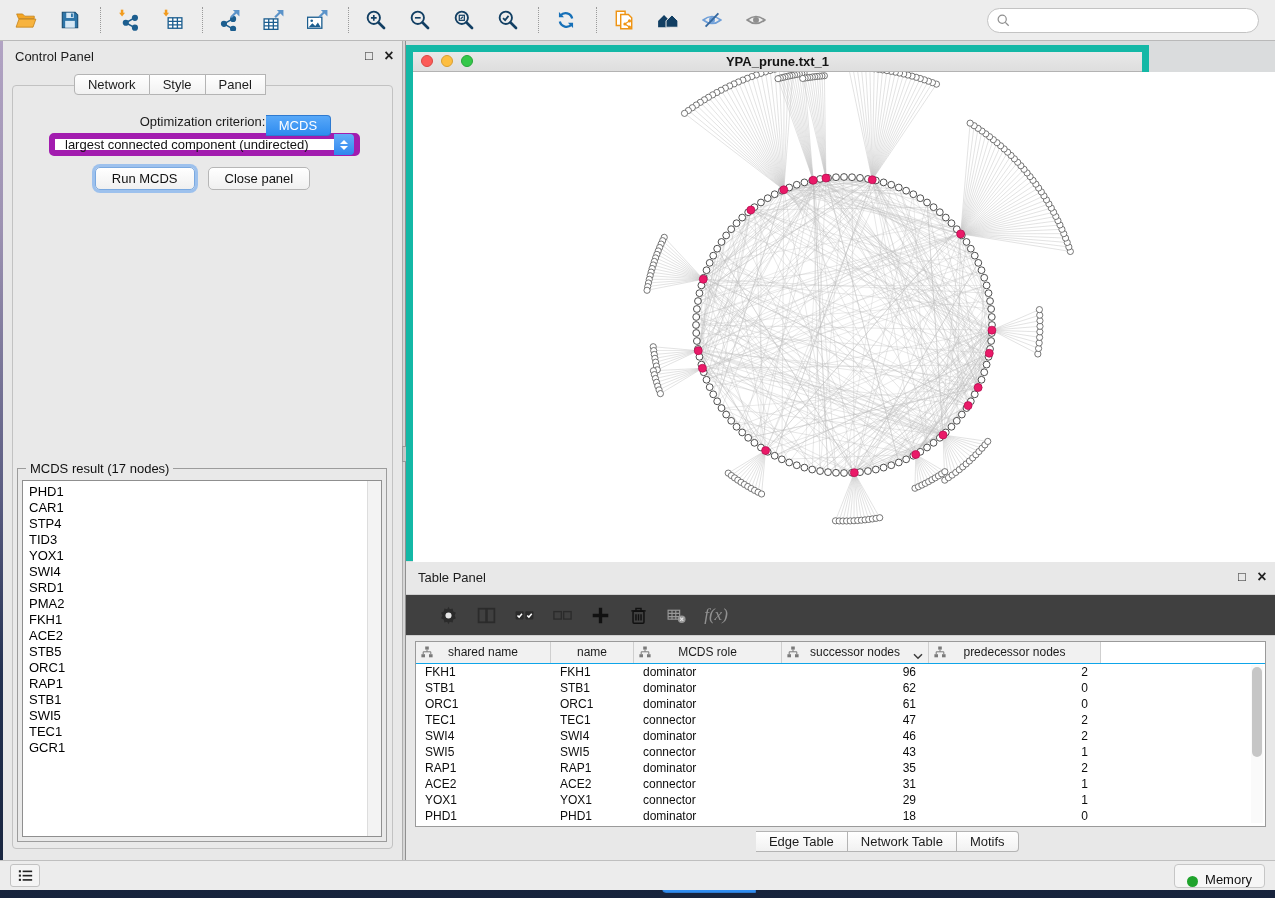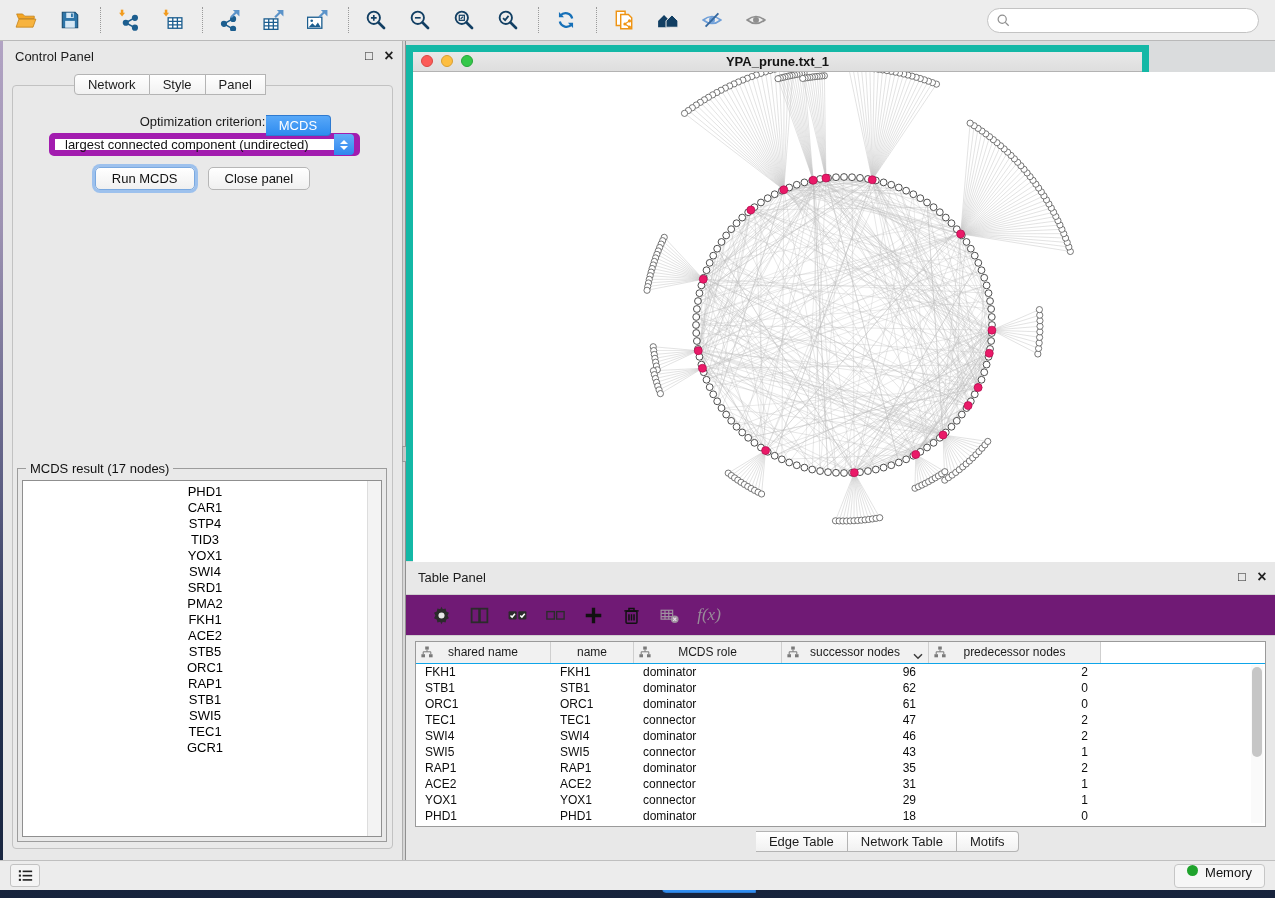--- a/index.html
+++ b/index.html
@@ -43,21 +43,21 @@
   .select-box .sel-text{flex:1;font-size:13px;color:#111;padding-left:10px;white-space:nowrap;overflow:hidden;}
   .select-stepper{width:20px;height:21px;border-radius:0 4px 4px 0;background:linear-gradient(#63adf9,#2f86ee);
                   display:flex;flex-direction:column;align-items:center;justify-content:center;gap:2px;flex:none;}
   .select-stepper i{width:0;height:0;border-left:4px solid transparent;border-right:4px solid transparent;}
   .select-stepper .up{border-bottom:4px solid #fff;}
   .select-stepper .dn{border-top:4px solid #fff;}
   .cp-buttons{position:absolute;left:0;right:0;top:81px;display:flex;justify-content:center;gap:13px;}
   .mac-btn{height:23px;padding:0 16px;background:linear-gradient(#ffffff,#f0f0f0);border:1px solid #b6b6b6;
            border-radius:5px;font:13px "Liberation Sans",sans-serif;color:#111;cursor:pointer;}
   .mac-btn.focused{box-shadow:0 0 0 3px rgba(95,160,240,.55);border-color:#7aa9e0;}
-  .result-group{position:absolute;left:4px;right:5px;top:382px;height:372px;border:1px solid #9c9c9c;text-align:center;}
+  .result-group{position:absolute;left:4px;right:5px;top:382px;height:372px;border:1px solid #9c9c9c;}
   .result-legend{position:absolute;left:8px;top:-8px;background:#e9e9e9;padding:0 4px;font-size:13px;color:#111;}
   .result-list{position:absolute;left:4px;right:4px;top:11px;bottom:4px;background:#ffffff;
                border:1px solid #8f8f8f;overflow:hidden;}
   .result-scroll{position:absolute;right:0;top:0;bottom:0;width:13px;background:#f3f3f3;border-left:1px solid #ddd;}
   .mcds-item{font-size:13px;line-height:16px;padding-left:6px;color:#000;}
   .result-items{padding-top:3px;}
   
   .splitter{position:absolute;left:403px;top:41px;width:3px;height:819px;background:#d6d6d6;
             border-right:1px solid #909090;box-sizing:border-box;}
   .splitter-handle{position:absolute;left:-1px;top:405px;width:5px;height:14px;background:#c8c8c8;
@@ -70,23 +70,23 @@
                 border-bottom:1px solid #b3b3b3;}
   .traffic{position:absolute;left:8px;top:3px;display:flex;gap:8px;}
   .tl{width:12px;height:12px;border-radius:50%;box-sizing:border-box;cursor:pointer;}
   .tl.red{background:#fc5b57;border:1px solid #d94742;}
   .tl.yellow{background:#fdbe41;border:1px solid #d99f32;}
   .tl.green{background:#34c84a;border:1px solid #27a53a;}
   .net-title{position:absolute;left:0;right:0;top:2px;text-align:center;font-size:13px;font-weight:700;color:#151515;}
   .net-svg{display:block;background:#ffffff;}
   
   .table-panel{position:absolute;left:406px;top:562px;width:869px;height:298px;background:#e8e8e8;}
-  .tp-toolbar{position:absolute;left:0;right:0;top:32px;height:42px;background:#701a75;
+  .tp-toolbar{position:absolute;left:0;right:0;top:32px;height:42px;background:#404040;
               border-top:1px solid #cfcfcf;border-bottom:1px solid #cfcfcf;display:flex;align-items:center;
-              padding-left:18px;box-sizing:border-box;}
+              padding-left:25px;box-sizing:border-box;}
   .tp-btn{width:30px;height:30px;margin:0 4px;background:none;border:none;padding:3px;cursor:pointer;}
   .tp-btn svg{width:21px;height:21px;display:block;}
   .fx{font-family:"Liberation Serif","DejaVu Serif",serif;font-style:italic;font-size:17px;color:#a0a0a0;}
   .tp-table{position:absolute;left:9px;right:9px;top:79px;height:186px;background:#ffffff;
             border:1px solid #9a9a9a;box-sizing:border-box;overflow:hidden;}
   .t-header{display:flex;height:21px;background:#ffffff;border-bottom:1px solid #0ea5e9;}
   .th{position:relative;height:21px;background:#f1f1f1;border-right:1px solid #cfcfcf;box-sizing:border-box;
       font-size:12px;color:#1c1c1c;cursor:pointer;}
   .th .th-label{position:absolute;left:14px;right:14px;top:3px;text-align:center;white-space:nowrap;}
   .th .ns-ic{position:absolute;left:5px;top:4px;}
@@ -99,21 +99,21 @@
   .t-scroll{position:absolute;right:2px;top:23px;bottom:3px;width:12px;background:#fafafa;}
   .t-thumb{position:absolute;left:1px;top:2px;width:10px;height:90px;background:#c6c6c6;border-radius:6px;}
   .tp-tabs{position:absolute;left:0;right:0;top:269px;display:flex;justify-content:center;}
   
   .status-bar{position:absolute;left:0;top:860px;width:1275px;height:30px;background:#ececec;
               border-top:1px solid #bfbfbf;box-sizing:border-box;}
   .sb-left-btn{position:absolute;left:10px;top:3px;width:30px;height:23px;background:#f4f4f4;
                border:1px solid #c2c2c2;border-radius:3px;padding:1px;cursor:pointer;}
   .sb-left-btn svg{width:19px;height:19px;display:block;margin:auto;}
   .memory-btn{position:absolute;right:10px;top:3px;height:24px;padding:0 12px;background:#f6f6f6;
-              border:1px solid #c6c6c6;border-radius:4px;display:flex;align-items:flex-start;gap:7px;
+              border:1px solid #c6c6c6;border-radius:4px;display:flex;align-items:flex-end;gap:7px;
               font:13px "Liberation Sans",sans-serif;color:#111;cursor:pointer;}
   .mem-dot{width:11px;height:11px;border-radius:50%;background:#1fa32c;}
 </style>
 </head>
 <body>
 
 <div id="app">
 
   <div class="toolbar">
     <div class="tb-icons">

